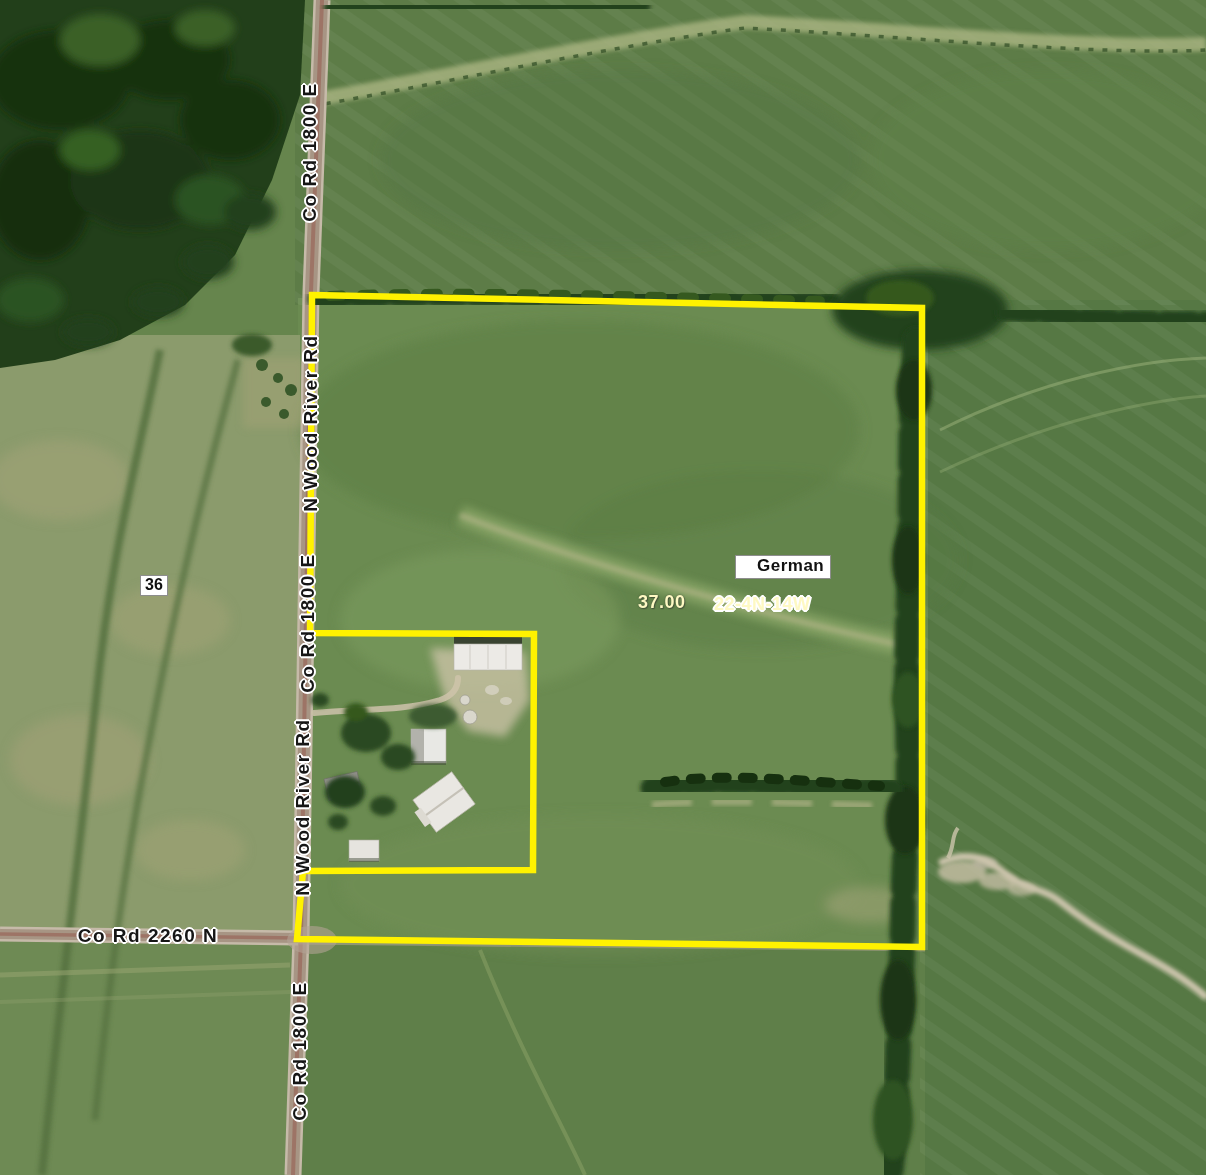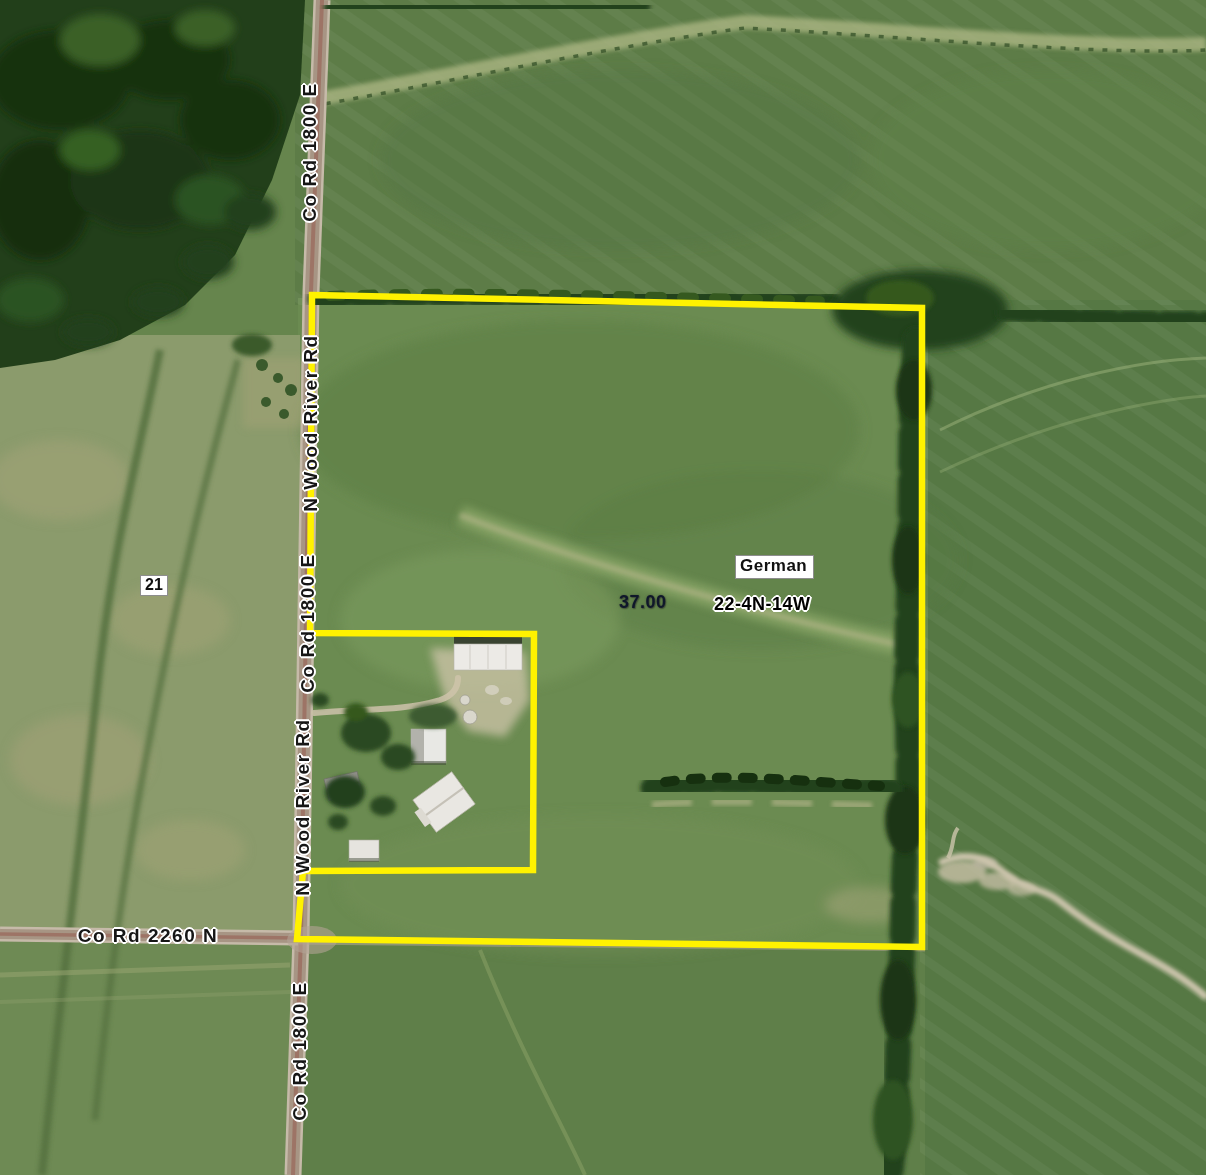--- a/index.html
+++ b/index.html
@@ -12,24 +12,24 @@
                    -1px -1px 0 #fff,1px -1px 0 #fff,-1px 1px 0 #fff,1px 1px 0 #fff;}
   .vert{transform:rotate(-90deg);transform-origin:center;}
   .rl1{left:225px;top:141px;width:170px;}
   .rl2{left:199px;top:412px;width:224px;}
   .rl3{left:213px;top:612px;width:190px;}
   .rl4{left:191px;top:796px;width:224px;}
   .rl5{left:68px;top:925px;width:160px;}
   .rl6{left:215px;top:1040px;width:170px;}
   .boxlbl{position:absolute;background:#ffffff;border:1px solid #8d8d8d;
           color:#111;font-weight:bold;white-space:nowrap;}
-  .german{left:735px;top:555px;font-size:17px;padding:0px 6px 2px 4px;letter-spacing:.5px;}
+  .german{left:735px;top:555px;font-size:17px;padding:0px 6px 2px 21px;letter-spacing:.5px;}
   .s21{left:140px;top:575px;font-size:16px;padding:0px 4px 1px 4px;}
   .trs{position:absolute;left:714px;top:594px;font-weight:bold;font-size:18px;
-       letter-spacing:.5px;color:#000000;white-space:nowrap;
+       letter-spacing:.5px;color:#fef9c3;white-space:nowrap;
        text-shadow:-2px 0 0 #fff,2px 0 0 #fff,0 -2px 0 #fff,0 2px 0 #fff,
                    -1px -1px 0 #fff,1px -1px 0 #fff,-1px 1px 0 #fff,1px 1px 0 #fff;}
   .acres{position:absolute;left:619px;top:592px;font-weight:bold;font-size:18px;
          letter-spacing:.5px;white-space:nowrap;
          text-shadow:0 0 2px rgba(40,40,40,.55),1px 1px 1px rgba(40,40,40,.45);}
 </style>
 </head>
 <body>
 
 <div class="stage">
@@ -231,17 +231,17 @@
     <polygon points="312,295 922,308 922,947 297,939 303,871 533,870 534,634 310,633" fill="none" stroke="#FFF200" stroke-width="6.5" stroke-linejoin="miter"></polygon>
   </svg>
 
   <div class="lbl vert rl1">Co Rd 1800 E</div>
   <div class="lbl vert rl2">N Wood River Rd</div>
   <div class="lbl vert rl3">Co Rd 1800 E</div>
   <div class="lbl vert rl4">N Wood River Rd</div>
   <div class="lbl rl5">Co Rd 2260 N</div>
   <div class="lbl vert rl6">Co Rd 1800 E</div>
 
-  <div class="boxlbl s21">21</div>
+  <div class="boxlbl s21">36</div>
   <div class="boxlbl german">German</div>
   <div class="trs">22-4N-14W</div>
-  <div class="acres" style="color: #0f172a;">37.00</div>
+  <div class="acres" style="color: #fef9c3; margin-left: 19px;">37.00</div>
 </div>
 
 </body></html>

